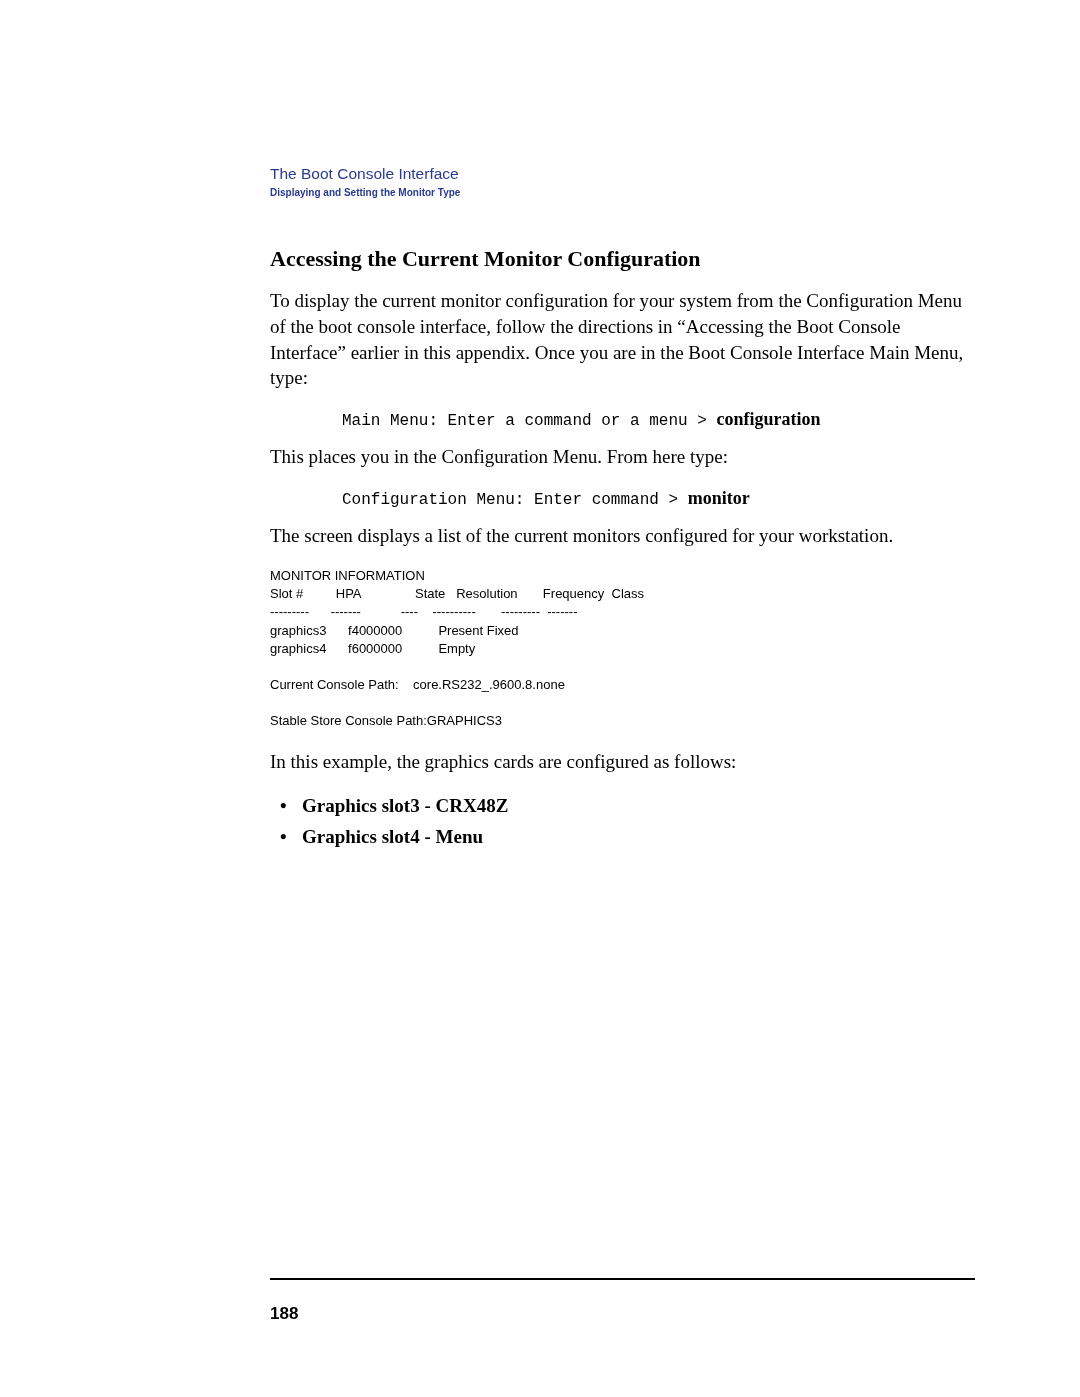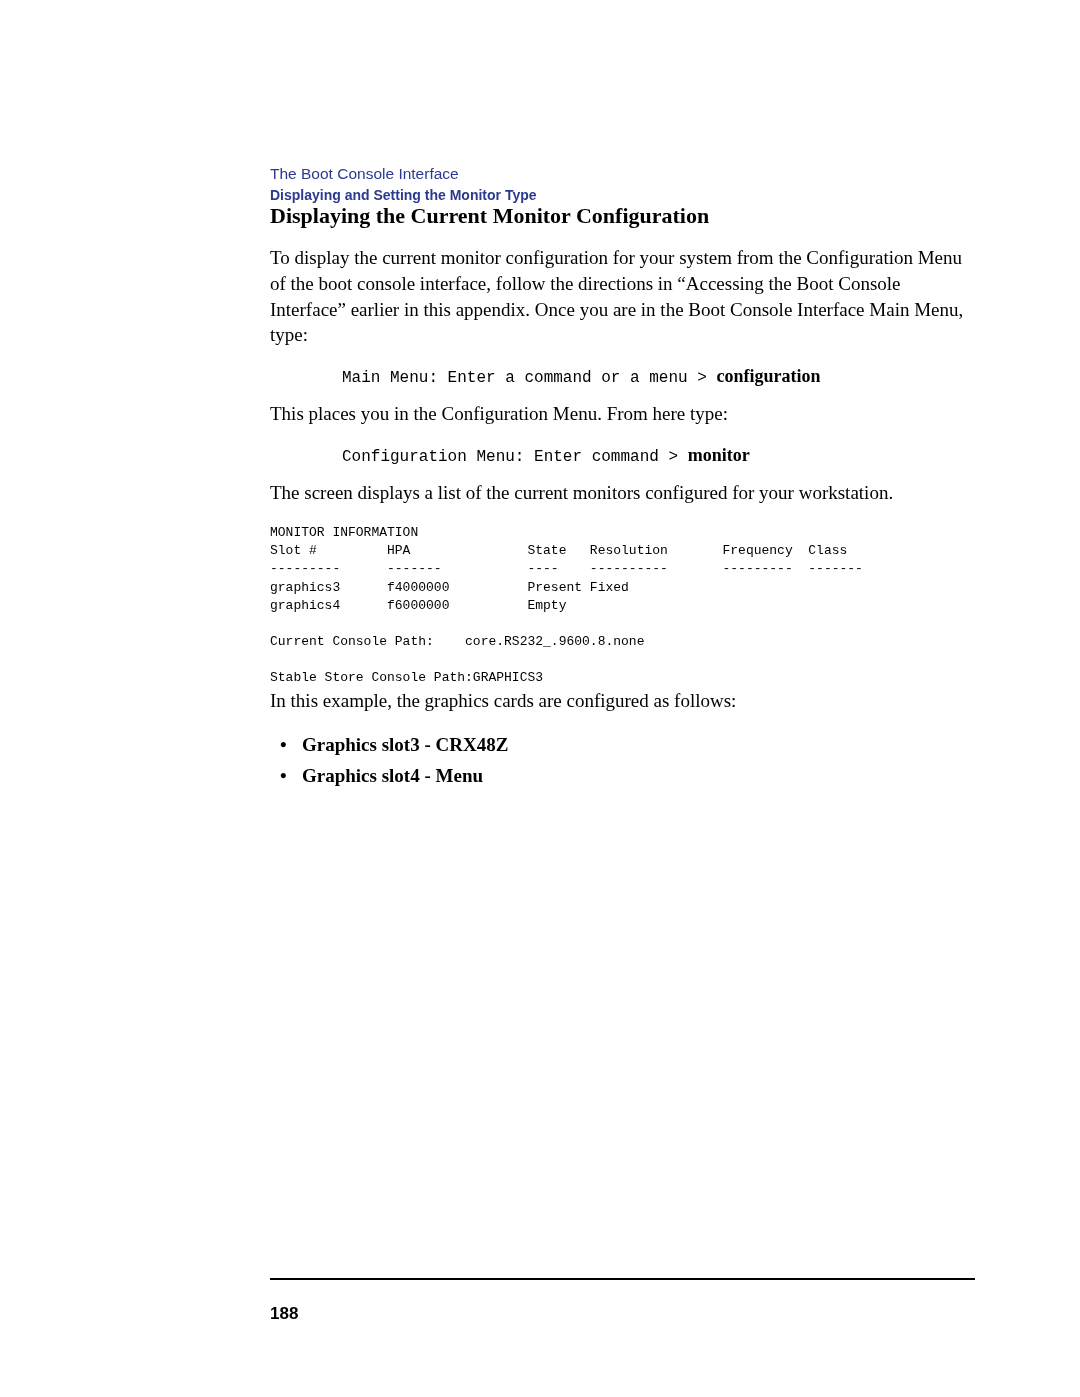--- a/index.html
+++ b/index.html
@@ -20,23 +20,24 @@
       height: 100%;
     }
     .breadcrumb-line1 {
       font-family: Arial, Helvetica, sans-serif;
       font-size: 15.5px;
       color: #2a3a8f;
       margin-bottom: 4px;
     }
     .breadcrumb-line2 {
       font-family: Arial, Helvetica, sans-serif;
-      font-size: 14px;
+      font-size: 10px;
       font-weight: bold;
       color: #2a3a8f;
+      margin-bottom: 48px;
     }
     .section-heading {
       font-family: 'Times New Roman', Times, serif;
       font-size: 22px;
       font-weight: bold;
       margin-bottom: 16px;
     }
     .body-text {
       font-family: 'Times New Roman', Times, serif;
       font-size: 19px;
@@ -47,25 +48,25 @@
       font-family: 'Courier New', Courier, monospace;
       font-size: 16px;
       margin: 16px 0 14px 72px;
     }
     .command-line .bold-input {
       font-family: 'Times New Roman', Times, serif;
       font-weight: bold;
       font-size: 18px;
     }
     .monitor-block {
-      font-family: Liberation Mono, monospace;
+      font-family: Liberation Sans, sans-serif;
       font-size: 13px;
       line-height: 1.4;
       white-space: pre;
-      margin: 18px 0 0 0;
+      margin: 18px 0 18px 0;
     }
     .bullet-list {
       list-style: none;
       margin-left: 0;
       margin-top: 16px;
       font-weight: bold;
     }
     .bullet-list li {
       font-family: 'Times New Roman', Times, serif;
       font-size: 19px;
@@ -97,21 +98,21 @@
     }
   </style>
 </head>
 <body>
 
 <div class="page">
 
   <div class="breadcrumb-line1">The Boot Console Interface</div>
   <div class="breadcrumb-line2">Displaying and Setting the Monitor Type</div>
 
-  <h2 class="section-heading">Displaying the Current Monitor Configuration</h2>
+  <h2 class="section-heading">Accessing the Current Monitor Configuration</h2>
 
   <p class="body-text">To display the current monitor configuration for your system from the Configuration Menu of the boot console interface, follow the directions in “Accessing the Boot Console Interface” earlier in this appendix. Once you are in the Boot Console Interface Main Menu, type:</p>
 
   <div class="command-line">
     <span>Main Menu: Enter a command or a menu &gt; </span><span class="bold-input">configuration</span>
   </div>
 
   <p class="body-text">This places you in the Configuration Menu. From here type:</p>
 
   <div class="command-line">

